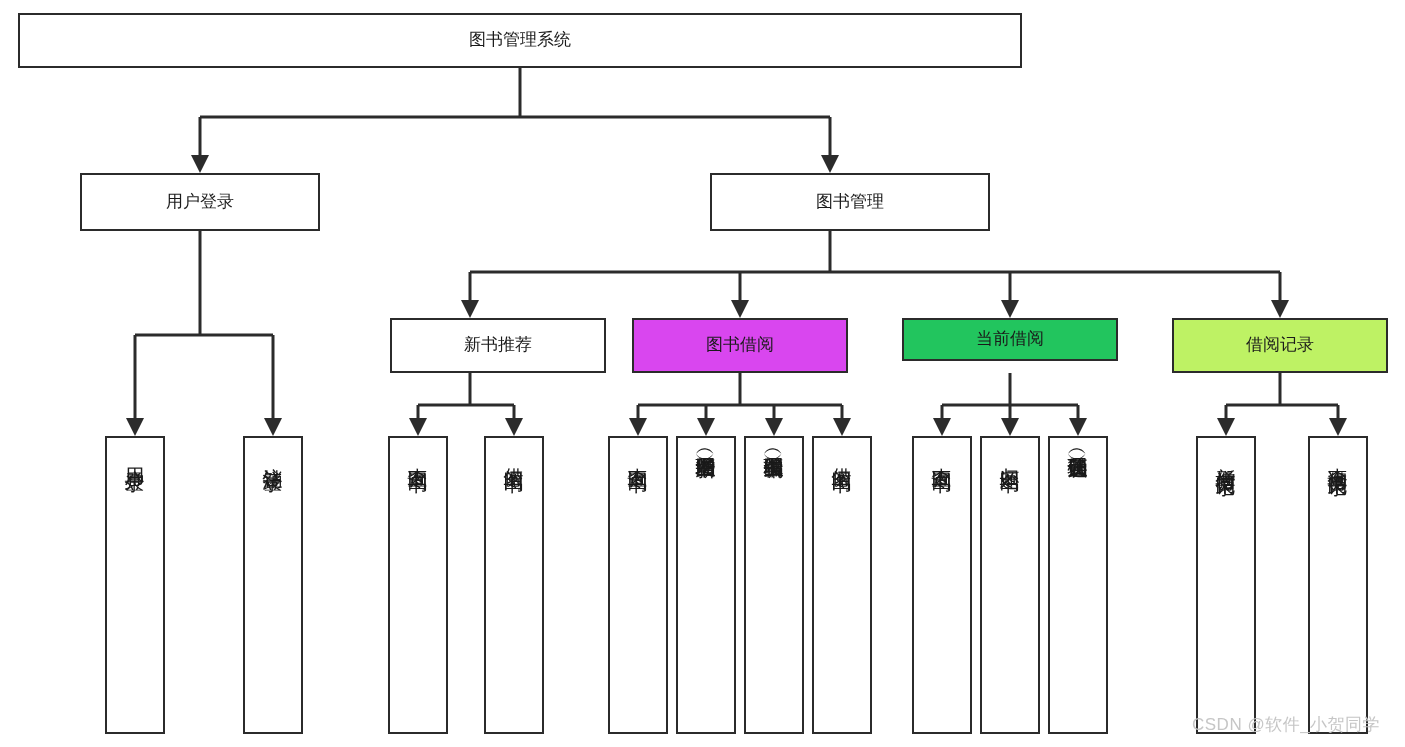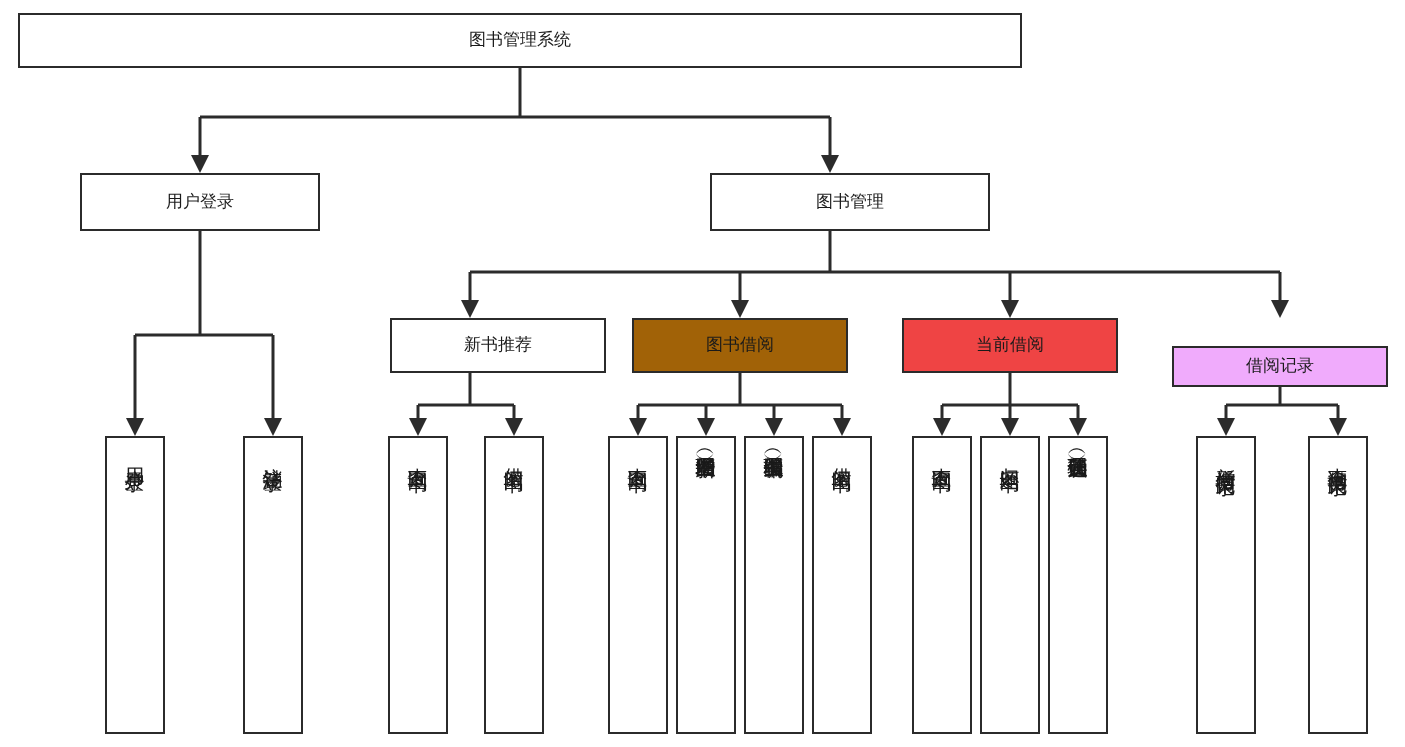--- a/index.html
+++ b/index.html
@@ -134,27 +134,27 @@
       </div>
       <div class="node-box horizontal" style="left: 80px; top: 173px; width: 240px; height: 58px; border-color: rgb(43, 43, 43); background: rgb(255, 255, 255);">
         <span class="node-label" style="color: rgb(26, 26, 26);">用户登录</span>
       </div>
       <div class="node-box horizontal" style="left: 710px; top: 173px; width: 280px; height: 58px; border-color: rgb(43, 43, 43); background: rgb(255, 255, 255);">
         <span class="node-label" style="color: rgb(26, 26, 26);">图书管理</span>
       </div>
       <div class="node-box horizontal" style="left: 362px; top: 318px; width: 216px; height: 55px; border-color: rgb(43, 43, 43); background: rgb(255, 255, 255); margin-left: 28px;">
         <span class="node-label" style="color: rgb(26, 26, 26);">新书推荐</span>
       </div>
-      <div class="node-box horizontal" style="left: 632px; top: 318px; width: 216px; height: 55px; border-color: rgb(43, 43, 43); background: #a16207;">
+      <div class="node-box horizontal" style="left: 632px; top: 318px; width: 216px; height: 55px; border-color: rgb(43, 43, 43); background: #d946ef;">
         <span class="node-label" style="color: rgb(26, 26, 26);">图书借阅</span>
       </div>
-      <div class="node-box horizontal" style="left: 902px; top: 318px; width: 216px; height: 55px; border-color: rgb(43, 43, 43); background: #ef4444;">
+      <div class="node-box horizontal" style="left: 902px; top: 318px; width: 216px; height: 43px; border-color: rgb(43, 43, 43); background: #22c55e;">
         <span class="node-label" style="color: rgb(26, 26, 26);">当前借阅</span>
       </div>
-      <div class="node-box horizontal" style="left: 1172px; top: 318px; width: 216px; height: 41px; border-color: rgb(43, 43, 43); background: #f0abfc; margin-top: 28px;">
+      <div class="node-box horizontal" style="left: 1172px; top: 318px; width: 216px; height: 55px; border-color: rgb(43, 43, 43); background: #bef264;">
         <span class="node-label" style="color: rgb(26, 26, 26);">借阅记录</span>
       </div>
       <div class="node-box vertical" style="left: 105px; top: 436px; width: 60px; height: 298px; border-color: rgb(43, 43, 43); background: rgb(255, 255, 255);">
         <span class="node-label" style="color: rgb(26, 26, 26);">用户登录</span>
       </div>
       <div class="node-box vertical" style="left: 243px; top: 436px; width: 60px; height: 298px; border-color: rgb(43, 43, 43); background: rgb(255, 255, 255);">
         <span class="node-label" style="color: rgb(26, 26, 26);">注销登录</span>
       </div>
       <div class="node-box vertical" style="left: 388px; top: 436px; width: 60px; height: 298px; border-color: rgb(43, 43, 43); background: rgb(255, 255, 255);">
         <span class="node-label" style="color: rgb(26, 26, 26);">查询图书</span>
@@ -183,13 +183,14 @@
       <div class="node-box vertical tall-text" style="left: 1048px; top: 436px; width: 60px; height: 298px; border-color: rgb(43, 43, 43); background: rgb(255, 255, 255);">
         <span class="node-label" style="color: rgb(26, 26, 26);">确认归还（管理员）</span>
       </div>
       <div class="node-box vertical" style="left: 1196px; top: 436px; width: 60px; height: 298px; border-color: rgb(43, 43, 43); background: rgb(255, 255, 255);">
         <span class="node-label" style="color: rgb(26, 26, 26);">新增借阅记录</span>
       </div>
       <div class="node-box vertical" style="left: 1308px; top: 436px; width: 60px; height: 298px; border-color: rgb(43, 43, 43); background: rgb(255, 255, 255);">
         <span class="node-label" style="color: rgb(26, 26, 26);">查询借阅记录</span>
       </div>
     </div>
+  <div class="watermark" style="left:1192px; top:713px;">CSDN @软件_小贺同学</div>
 </div>
 
 </body></html>

